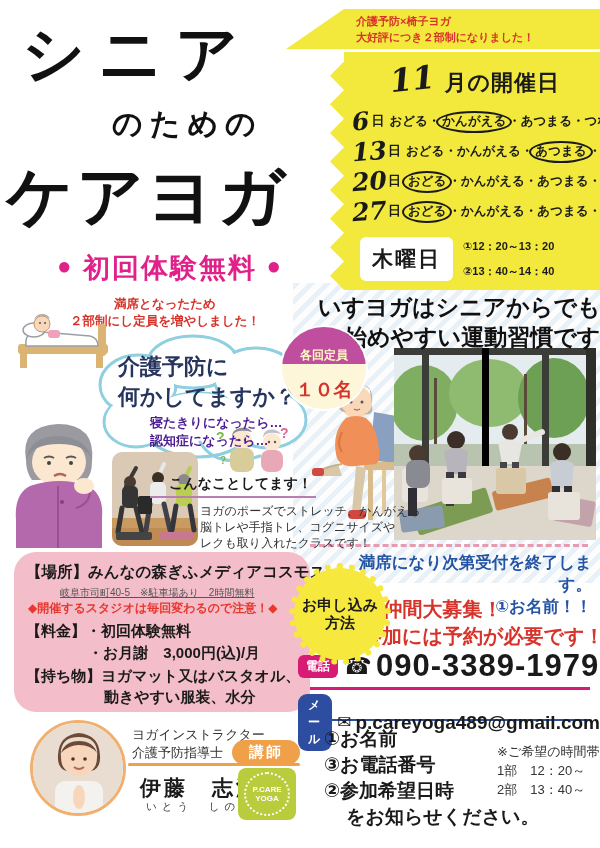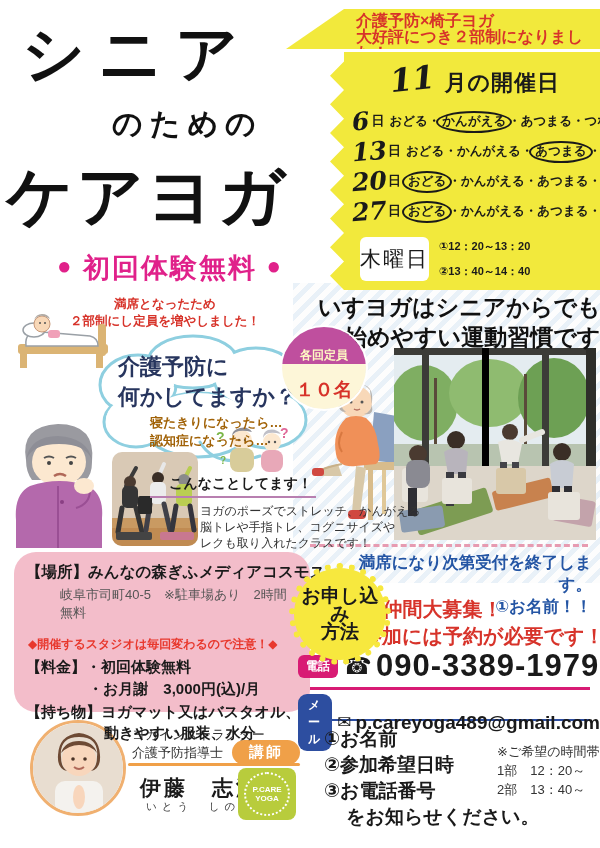--- a/index.html
+++ b/index.html
@@ -19,49 +19,49 @@
   .title3{left:6px;top:152px;font-family:"DejaVu Serif","Liberation Serif",serif;
     font-weight:bold;font-size:66px;letter-spacing:3px;color:#111;}
   .trial{left:30px;top:250px;width:280px;text-align:center;font-weight:bold;
     font-size:27px;color:#e0218a;letter-spacing:2px;white-space:nowrap;}
   .trial .dot{font-size:24px;vertical-align:3px;}
 
   
   .toptag{left:286px;top:9px;width:314px;height:40px;background:#f2e93c;
     clip-path:polygon(58px 0,100% 0,100% 100%,0 100%);
     padding:4px 0 8px 70px;box-sizing:border-box;color:#d7332a;font-weight:bold;
-    font-size:16px;line-height:16px;}
+    font-size:11px;line-height:16px;}
 
   
   .sched{left:330px;top:52px;width:270px;height:238px;background:#f2e93c;
     clip-path:polygon(14px 0,100% 0,100% 100%,14px 100%,0 94%,14px 88%,0 82%,14px 76%,0 70%,14px 64%,0 58%,14px 52%,0 46%,14px 40%,0 34%,14px 28%,0 22%,14px 16%,0 10%,14px 4%);
     box-sizing:border-box;padding:8px 6px 0 22px;}
   .sched-head{display:flex;align-items:flex-end;gap:10px;margin-left:38px;}
   .month{font-family:"DejaVu Serif",serif;font-style:italic;font-size:32px;
     font-weight:bold;transform:rotate(-6deg);}
   .sched-heading{font-size:22px;font-weight:bold;letter-spacing:1px;}
   .sched-rows{margin-top:8px;}
   .sched-row{display:flex;align-items:center;height:30px;}
   .day{font-family:"DejaVu Serif",serif;font-style:italic;font-weight:bold;
     font-size:25px;width:34px;text-align:center;transform:rotate(-4deg);}
   .dsuffix{font-weight:bold;font-size:13px;margin:0 5px 0 2px;}
   .acts{font-weight:bold;font-size:12.5px;white-space:nowrap;letter-spacing:0;}
   .circled{border:2.5px solid #1a1a1a;border-radius:50%;padding:1px 4px 3px 4px;margin:0 -4px;}
   .thu-row{display:flex;align-items:center;margin-top:8px;margin-left:8px;gap:10px;}
-  .thu-box{background:#ffffff;border-radius:6px;padding:8px 0;font-weight:normal;
+  .thu-box{background:#ffffff;border-radius:6px;padding:8px 12px;font-weight:bold;
     font-size:21px;letter-spacing:2px;}
   .times{font-weight:bold;font-size:11px;line-height:25px;white-space:nowrap;}
 
   
   .booked{left:50px;top:296px;width:230px;text-align:center;color:#d7332a;
     font-weight:bold;font-size:12.5px;line-height:17px;}
   .bubble-svg{left:88px;top:330px;}
   .bubble-text{left:118px;top:352px;color:#27355e;font-weight:bold;font-size:22px;
     line-height:30px;z-index:4;}
-  .bubble-sub{left:150px;top:414px;color:#a16207;font-weight:bold;font-size:13px;
+  .bubble-sub{left:150px;top:414px;color:#4c1d95;font-weight:bold;font-size:13px;
     line-height:18px;z-index:4;}
 
   
   .cap{left:282px;top:327px;width:84px;height:82px;border-radius:50%;overflow:hidden;
     z-index:5;box-shadow:0 0 0 2px #fff;}
   .cap-top{height:45%;background:#bf4f9e;color:#fef9c3;font-weight:bold;font-size:12px;
     display:flex;align-items:flex-end;justify-content:center;padding-bottom:0;}
   .cap-bot{height:55%;background:#fdf6d8;color:#d7332a;font-weight:bold;font-size:19px;
     display:flex;align-items:flex-start;justify-content:center;padding-top:13px;}
 
@@ -73,34 +73,34 @@
   
   .konna{left:150px;top:475px;width:162px;text-align:right;font-weight:bold;
     font-size:14px;z-index:4;}
   .konna-line{left:150px;top:496px;width:166px;height:2px;background:#b87fb0;z-index:4;}
   .desc{left:200px;top:503px;font-size:12px;line-height:16px;color:#333;z-index:4;}
 
   
   .infobox{left:14px;top:552px;width:296px;height:160px;background:#f3bdca;
     border-radius:22px;box-sizing:border-box;padding:10px 12px;z-index:2;}
   .inf-row1{font-weight:bold;font-size:15.5px;white-space:nowrap;}
-  .inf-addr{font-size:13px;color:#555;margin:3px 0 14px 34px;}
+  .inf-addr{font-size:10px;color:#555;margin:3px 0 0 34px;text-decoration:underline;}
   .inf-caution{color:#e8382d;font-weight:bold;font-size:12px;margin-left:2px;}
   .inf-fee{font-weight:bold;font-size:15px;margin-top:5px;white-space:nowrap;}
   .inf-fee2{font-weight:bold;font-size:15px;margin-left:62px;margin-top:3px;}
   .inf-bring{font-weight:bold;font-size:15px;margin-top:4px;white-space:nowrap;}
   .inf-bring2{font-weight:bold;font-size:15px;margin-left:78px;margin-top:2px;}
 
   
   .dotline{left:310px;top:544px;width:278px;border-top:3px dashed #e79bb1;}
   .deadline{left:352px;top:551px;width:240px;text-align:right;color:#2455a4;
     font-weight:bold;font-size:16.5px;line-height:22px;z-index:3;}
   .burst{left:294px;top:568px;width:92px;height:92px;background:#f7e83e;border-radius:50%;
     display:flex;flex-direction:column;align-items:center;justify-content:center;
-    text-align:center;font-weight:bold;font-size:19px;line-height:18px;z-index:4;}
+    text-align:center;font-weight:bold;font-size:15px;line-height:18px;z-index:4;}
   .burst::before{content:"";position:absolute;inset:-5px;border:6px dotted #f7e83e;border-radius:50%;}
   .recruit{left:362px;top:596px;color:#d7332a;font-weight:bold;font-size:20px;
     line-height:27px;z-index:3;white-space:nowrap;}
   .phone-row{left:298px;top:648px;display:flex;align-items:center;z-index:3;}
   .badge-phone{background:#d81b74;color:#fff;font-weight:bold;font-size:12px;
     padding:3px 8px;border-radius:6px;margin-right:4px;}
   .phone-ic{font-size:24px;margin:0 4px 0 0;}
   .phone-num{font-weight:bold;font-size:31px;letter-spacing:1px;font-family:"Liberation Sans",sans-serif;}
   .phone-ul{left:298px;top:687px;width:292px;height:3px;background:#d81b74;}
   .mail-row{left:298px;top:694px;display:flex;align-items:center;z-index:3;}
@@ -452,22 +452,22 @@
   <div class="abs inst-kana">いとう　しの</div>
   <div class="abs logo">
     <div class="logo-inner">
       <div>P.CARE</div>
       <div>YOGA</div>
     </div>
   </div>
 
   <div class="abs steps">
     <div>①お名前</div>
+    <div>③お電話番号</div>
     <div>②参加希望日時</div>
-    <div>③お電話番号</div>
     <div class="suf">をお知らせください。</div>
   </div>
   <div class="abs timenote">
     <div>※ご希望の時間帯</div>
     <div>1部　12：20～</div>
     <div>2部　13：40～</div>
   </div>
 
 </div>
 

